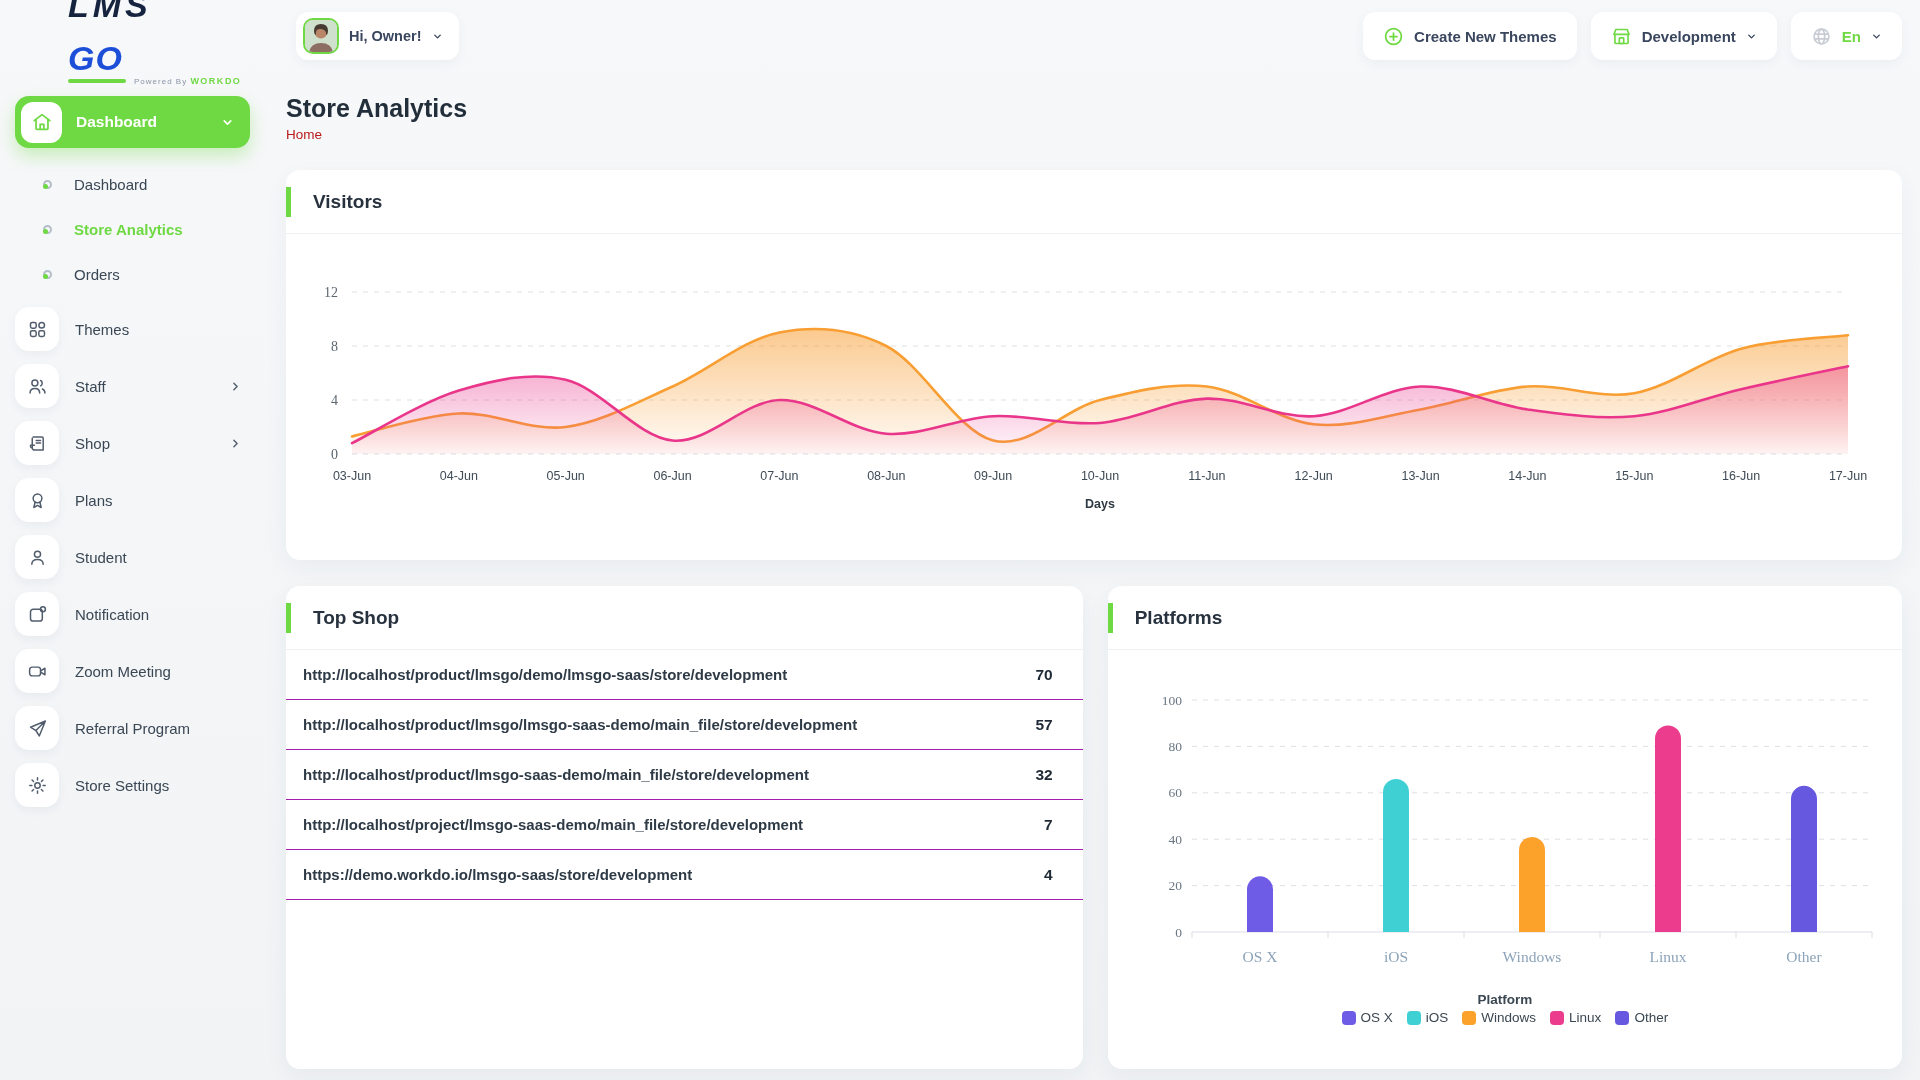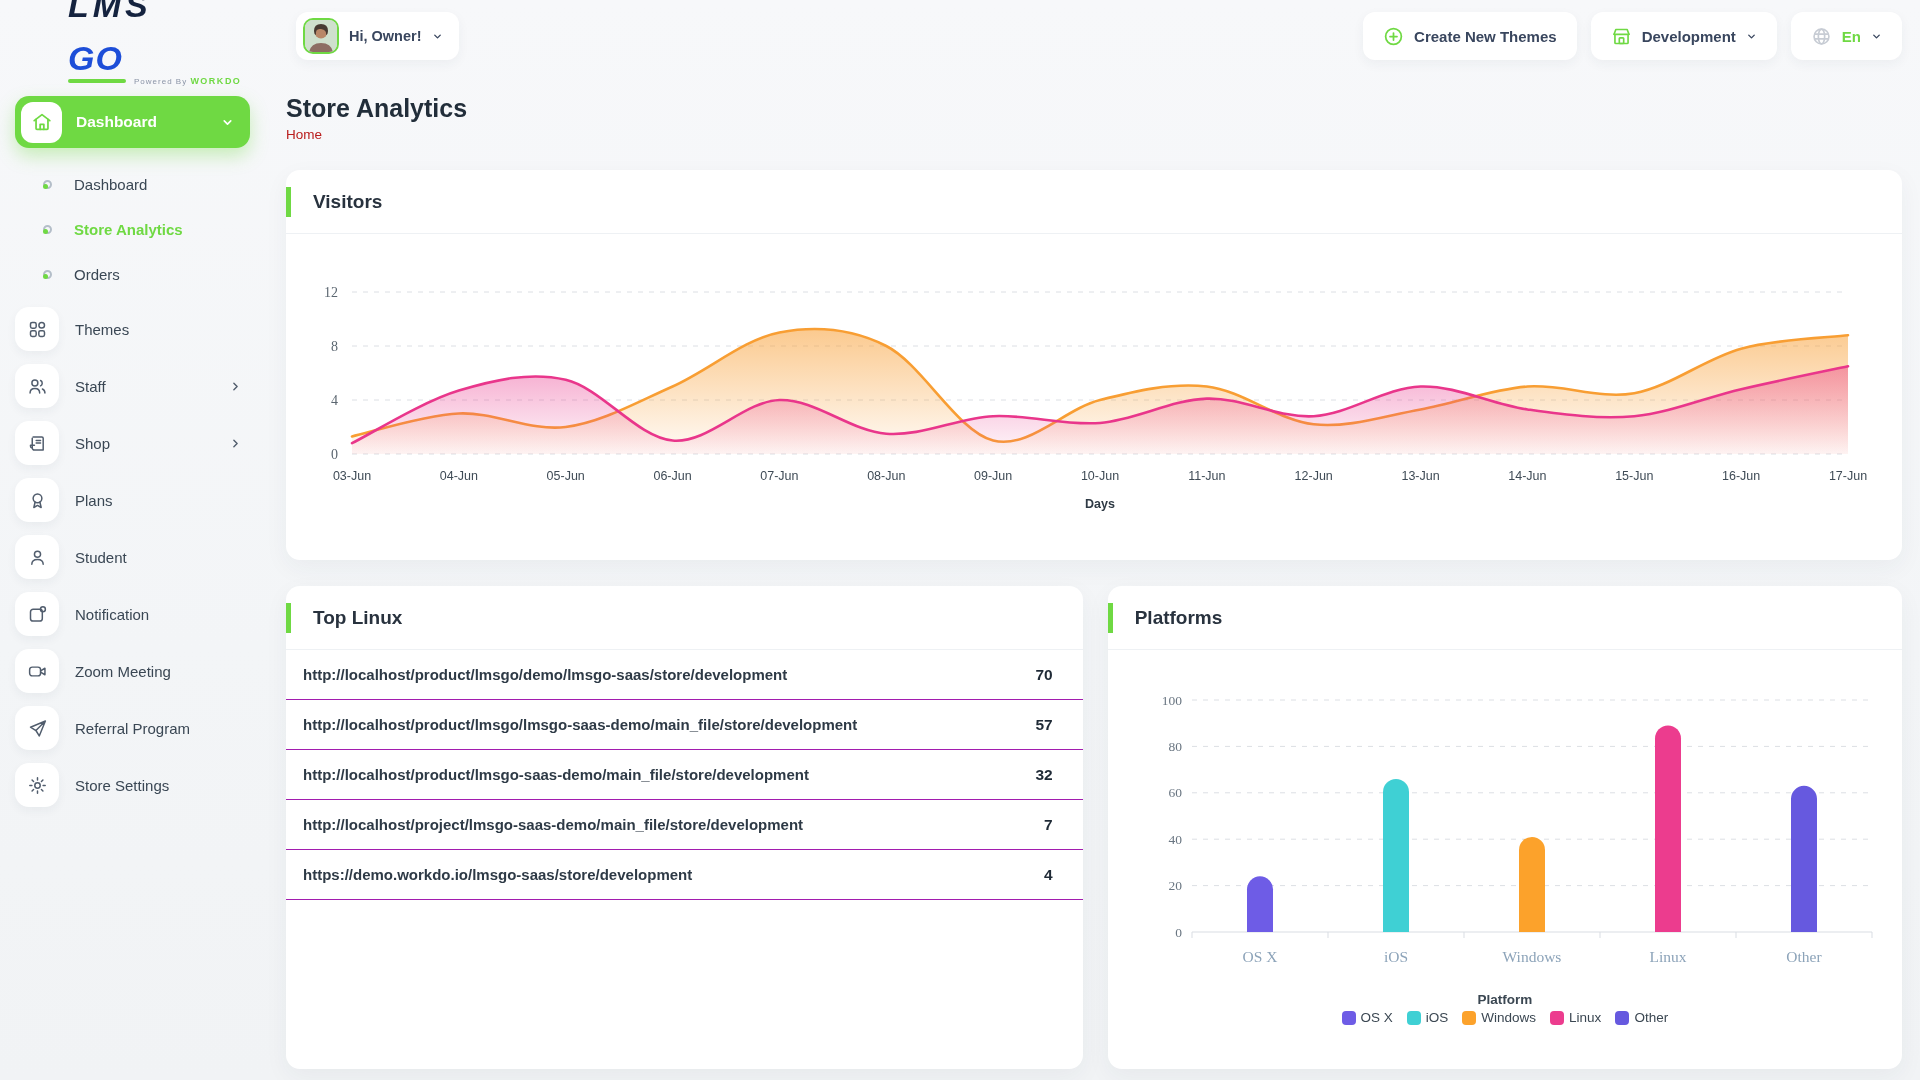--- a/index.html
+++ b/index.html
@@ -313,21 +313,21 @@
           <text x="1455.142857142857" y="236" text-anchor="middle" class="vdate">16-Jun</text>
           <text x="1562" y="236" text-anchor="middle" class="vdate">17-Jun</text>
           <text x="814" y="264" text-anchor="middle" class="vxlabel">Days</text>
         </svg></div>
   </div>
 
   <div class="bottom-row">
     <div class="card urls-card">
       <div class="card-head">
         <span class="card-accent"></span>
-        <span class="card-title">Top Linux</span>
+        <span class="card-title">Top Shop</span>
       </div>
       <div id="url-rows">
           <div class="url-row">
             <span class="url-text">http://localhost/product/lmsgo/demo/lmsgo-saas/store/development</span>
                  <span class="url-count">70</span>
           </div>
           <div class="url-row">
             <span class="url-text">http://localhost/product/lmsgo/lmsgo-saas-demo/main_file/store/development</span>
                  <span class="url-count">57</span>
           </div>

